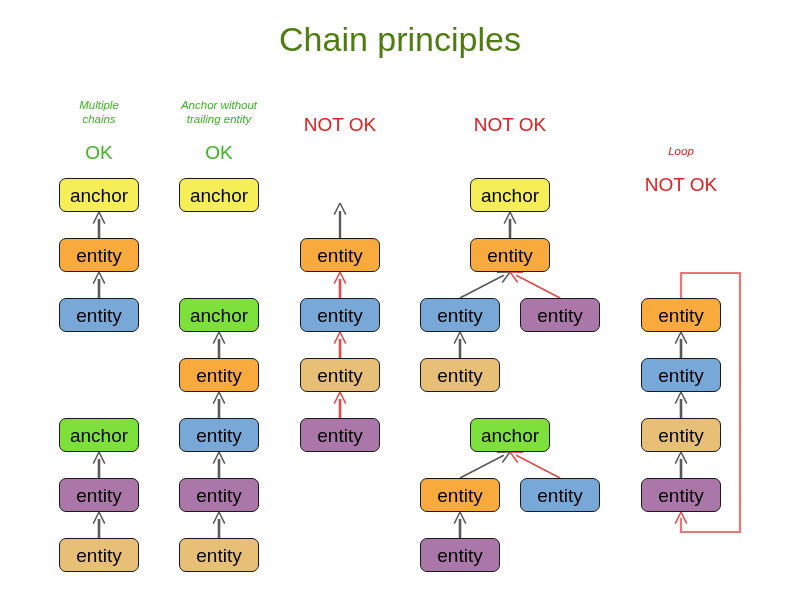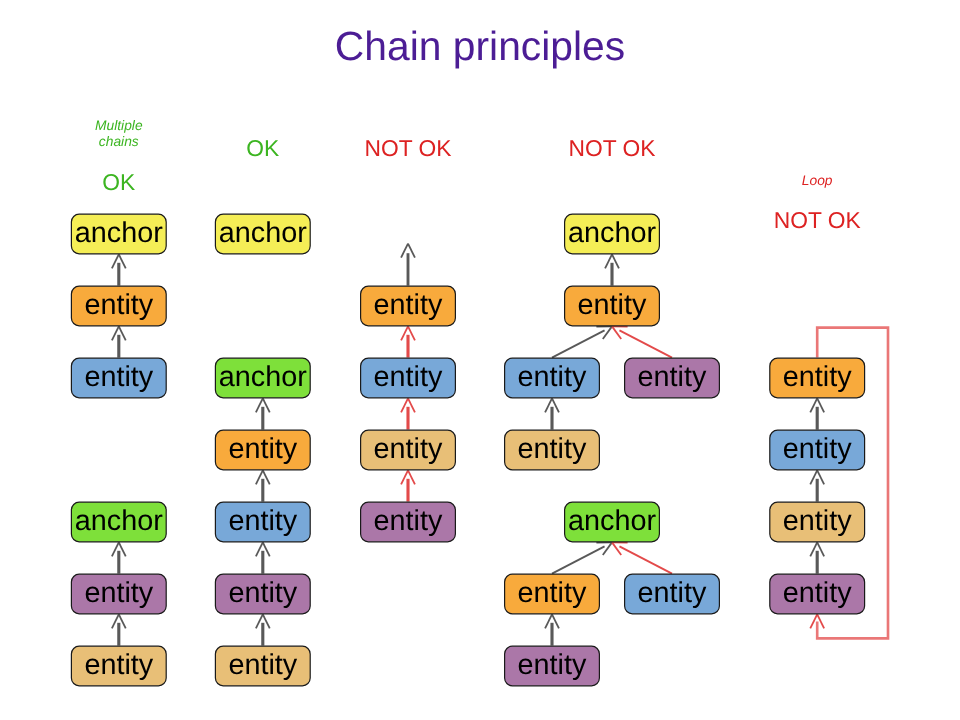--- a/index.html
+++ b/index.html
@@ -20,21 +20,21 @@
     width: 800px;
     height: 600px;
   }
   #title {
     position: absolute;
     left: 0;
     top: 20px;
     width: 800px;
     text-align: center;
     font-size: 34px;
-    color: #4c1d95;
+    color: #4d7c0f;
     font-family: "Liberation Sans", sans-serif;
     letter-spacing: 0px;
   }
   .col-head {
     position: absolute;
     text-align: center;
     font-family: "Liberation Sans", sans-serif;
   }
   .col-head .caption {
     font-size: 11.5px;
@@ -48,21 +48,21 @@
     margin-top: 16px;
   }
   .node {
     position: absolute;
     box-sizing: border-box;
     border: 1.4px solid #1a1a1a;
     border-radius: 7px;
     display: flex;
     align-items: center;
     justify-content: center;
-    font-size: 24px;
+    font-size: 19px;
     color: #000000;
     font-family: "Liberation Sans", sans-serif;
     line-height: 1;
   }
   svg#edges {
     position: absolute;
     left: 0; top: 0;
     width: 800px;
     height: 600px;
     pointer-events: none;
@@ -236,20 +236,22 @@
         </g>
       </g>
     </svg>
   <div id="headers">
       <div class="col-head" style="left: 9px; top: 98px; width: 180px;">
         <div class="caption" style="color: rgb(60, 181, 33);">Multiple
 chains</div>
         <div class="verdict" style="color: rgb(60, 181, 33);">OK</div>
       </div>
       <div class="col-head" style="left: 129px; top: 98px; width: 180px;">
+        <div class="caption" style="color: rgb(60, 181, 33);">Anchor without
+trailing entity</div>
         <div class="verdict" style="color: rgb(60, 181, 33);">OK</div>
       </div>
       <div class="col-head" style="left: 250px; top: 98px; width: 180px;">
         <div class="verdict" style="color: rgb(221, 34, 34);">NOT OK</div>
       </div>
       <div class="col-head" style="left: 420px; top: 98px; width: 180px;">
         <div class="verdict" style="color: rgb(221, 34, 34);">NOT OK</div>
       </div>
       <div class="col-head" style="left: 591px; top: 98px; width: 180px;">
         <div class="caption" style="color: rgb(221, 34, 34); margin-top: 46px;">Loop</div>

